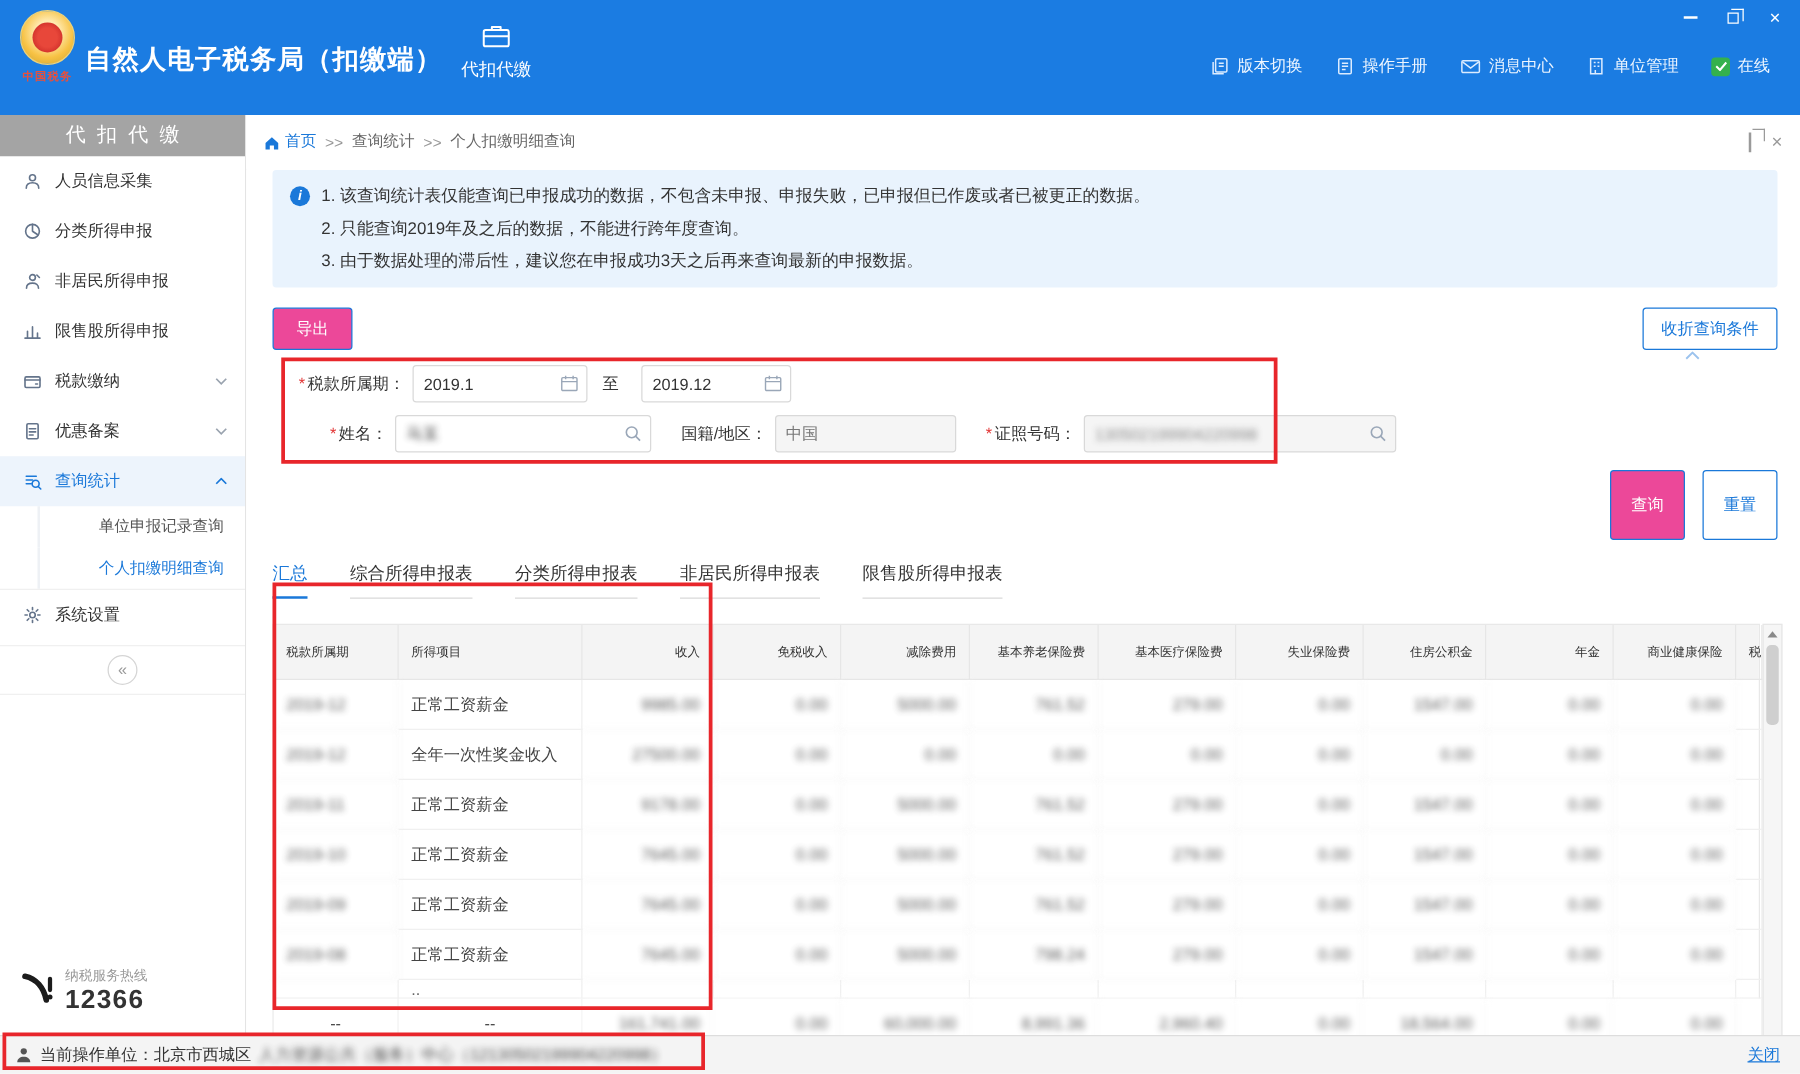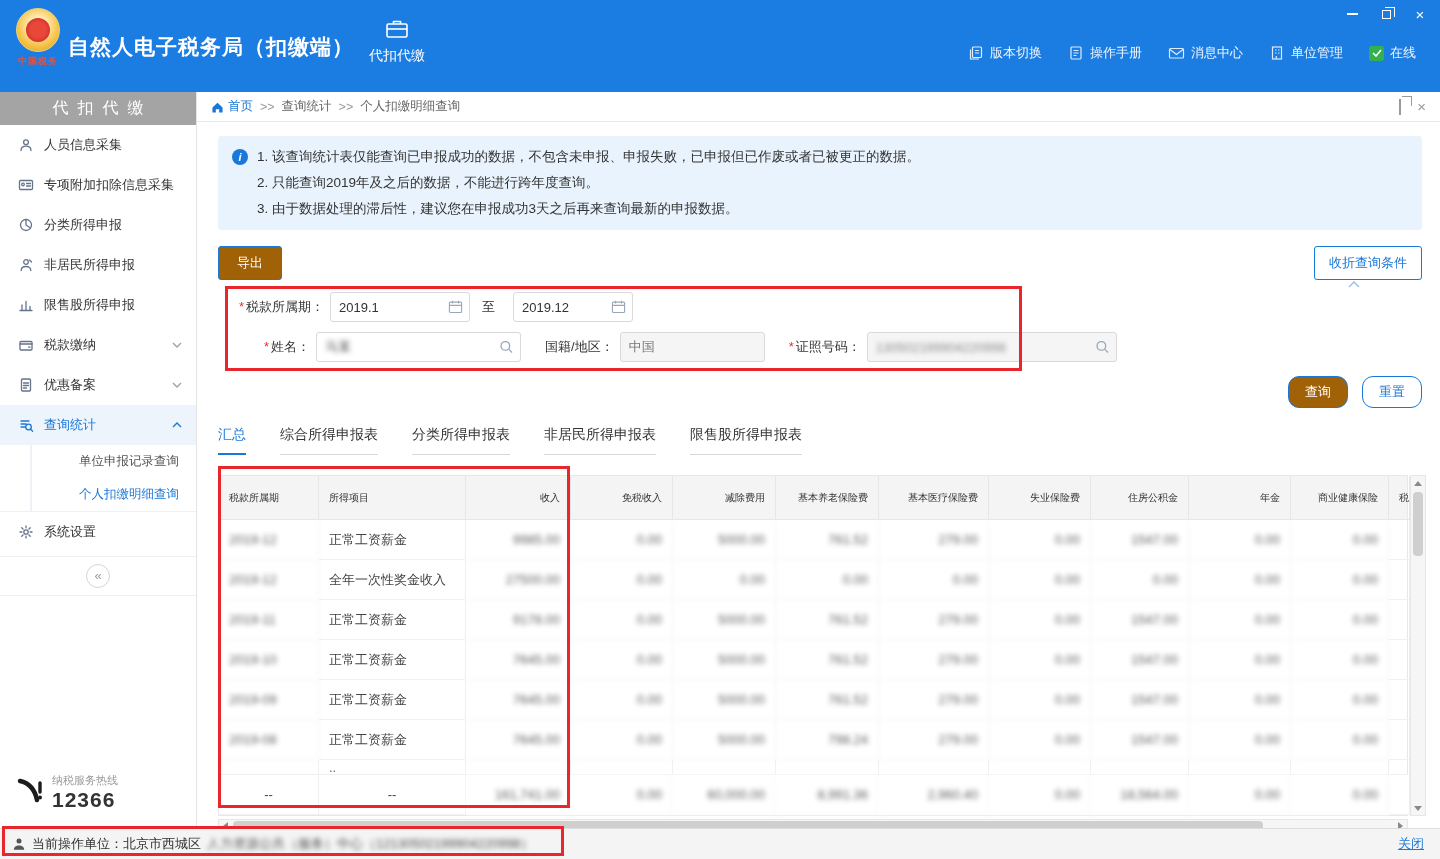--- a/index.html
+++ b/index.html
@@ -39,51 +39,51 @@
   .s-sub { border-bottom: 1px solid #f0f0f0; }
   .s-subitem { height: 33px; display: flex; align-items: center; padding-left: 47px; font-size: 12.5px; color: #555; cursor: pointer; border-left: 2px solid #eef1f5; margin-left: 30px; }
   .s-subitem.selected { color: #1a78d9; }
   .collapse-row { height: 40px; display: flex; align-items: center; justify-content: center; border-top: 1px solid #f0f0f0; border-bottom: 1px solid #f0f0f0; margin-top: 4px; }
   .collapse-btn { width: 24px; height: 24px; border-radius: 50%; border: 1px solid #d5d5d5; color: #9a9a9a; display: flex; align-items: center; justify-content: center; font-size: 13px; cursor: pointer; padding-bottom: 2px; }
   .hotline { position: absolute; left: 14px; bottom: 16px; display: flex; gap: 8px; align-items: center; }
   .hl-label { font-size: 11px; color: #999; }
   .hl-num { font-size: 21px; font-weight: 700; color: #333; letter-spacing: 1px; }
 
   
-  .breadcrumb { position: absolute; left: 197px; top: 92px; right: 0; height: 30px; background: #fff; border-bottom: 1px solid #e8e8e8; display: flex; align-items: center; padding: 0 14px; font-size: 12.5px; color: #666; gap: 7px; }
+  .breadcrumb { position: absolute; left: 197px; top: 92px; right: 0; height: 44px; background: #fff; border-bottom: 1px solid #e8e8e8; display: flex; align-items: center; padding: 0 14px; font-size: 12.5px; color: #666; gap: 7px; }
   .bc-home { color: #1a78d9; display: flex; align-items: center; gap: 4px; cursor: pointer; }
   .bc-sep { color: #999; }
   .bc-controls { margin-left: auto; display: flex; gap: 16px; color: #9a9a9a; align-items: center; }
   .bc-controls .sq { border-color: #9a9a9a; } .bc-controls .sq::after { border-color: #9a9a9a; }
   .bc-x { font-size: 15px; cursor: pointer; }
 
   
   .content { position: absolute; left: 197px; top: 122px; right: 0; bottom: 31px; background: #fff; padding: 0 18px 0 21px; overflow: hidden; }
   .notice { margin-top: 14px; background: #e9f3fd; border-radius: 3px; padding: 8px 14px; display: flex; gap: 9px; }
   .info-icon { width: 16px; height: 16px; border-radius: 50%; background: #1a78d9; color: #fff; font-size: 11px; font-style: italic; font-weight: 700; display: flex; align-items: center; justify-content: center; margin-top: 5px; flex: none; }
   .notice-lines { font-size: 13.5px; color: #333; line-height: 26px; }
 
   .toolbar { margin-top: 16px; display: flex; justify-content: space-between; align-items: flex-start; position: relative; }
   .btn { font-size: 13px; border-radius: 3px; cursor: pointer; display: inline-flex; align-items: center; justify-content: center; white-space: nowrap; }
-  .btn-primary { background: #a16207; color: #fff; border: 1px solid #1a78d9; padding: 7px 18px; }
+  .btn-primary { background: #ec4899; color: #fff; border: 1px solid #1a78d9; padding: 7px 18px; }
   .btn-outline { background: #fff; color: #1a78d9; border: 1px solid #1a78d9; padding: 7px 14px; }
   .caret-up { position: absolute; right: 62px; top: 35px; }
 
   .filter-row { display: flex; align-items: center; margin-top: 12px; font-size: 13px; color: #333; }
   .filter-row.second { margin-left: 46px; margin-top: 10px; }
   .flabel { text-align: right; white-space: nowrap; }
   .w1 { width: 106px; }
   .star { color: #e23333; margin-right: 2px; }
   .inp { height: 30px; border: 1px solid #d9d9d9; border-radius: 3px; background: #fff; display: flex; align-items: center; padding: 0 28px 0 8px; position: relative; font-size: 13px; color: #333; margin-left: 6px; }
   .inp .ric { position: absolute; right: 6px; top: 50%; transform: translateY(-50%); cursor: pointer; }
   .inp.disabled { background: #f5f5f5; color: #777; }
   .zhi { margin: 0 12px; }
   .gap24 { margin-left: 24px; }
   .actions { display: flex; justify-content: flex-end; gap: 14px; margin-top: 14px; }
-  .btn-sm { padding: 6px 16px; border-radius: 11px; }
+  .btn-sm { padding: 18px 16px; }
 
   .tabs { display: flex; gap: 34px; margin-top: 18px; font-size: 14px; }
   .tab { padding-bottom: 9px; border-bottom: 1px solid #d9d9d9; color: #333; cursor: pointer; }
   .tab.active { color: #1a78d9; border-bottom: 2px solid #1a78d9; }
 
   .table-wrap { position: relative; margin-top: 20px; width: 1208px; }
   .tbl { width: 1190px; border: 1px solid #e8e8e8; border-bottom: 1px solid #e8e8e8; }
   .thead { display: flex; background: #f4f4f4; }
   .th { height: 44px; display: flex; align-items: center; padding: 0 10px; font-size: 10px; color: #333; border-right: 1px solid #e6e6e6; border-bottom: 1px solid #e6e6e6; flex: none; overflow: hidden; white-space: nowrap; }
   .tr { display: flex; }
@@ -200,28 +200,20 @@
 
   <div class="sidebar">
     <div class="side-header">代扣代缴</div>
 
     <div class="s-item">
       <svg class="s-ic" width="16" height="16" viewBox="0 0 16 16">
           <circle cx="8" cy="5.2" r="2.4"></circle>
           <path d="M3 13.5c0-2.8 2.2-4.3 5-4.3s5 1.5 5 4.3"></path>
         </svg>
       <span>人员信息采集</span>
-    </div>
-    <div class="s-item">
-      <svg class="s-ic" width="16" height="16" viewBox="0 0 16 16">
-          <rect x="1.5" y="3.5" width="13" height="9" rx="1"></rect>
-          <circle cx="5" cy="7.5" r="1.3"></circle>
-          <path d="M8.5 6.5h4M8.5 9h4"></path>
-        </svg>
-      <span>专项附加扣除信息采集</span>
     </div>
     <div class="s-item">
       <svg class="s-ic" width="16" height="16" viewBox="0 0 16 16">
           <circle cx="8" cy="8" r="5.5"></circle>
           <path d="M8 8V2.5M8 8l4.5 3"></path>
         </svg>
       <span>分类所得申报</span>
     </div>
     <div class="s-item">
       <svg class="s-ic" width="16" height="16" viewBox="0 0 16 16">

